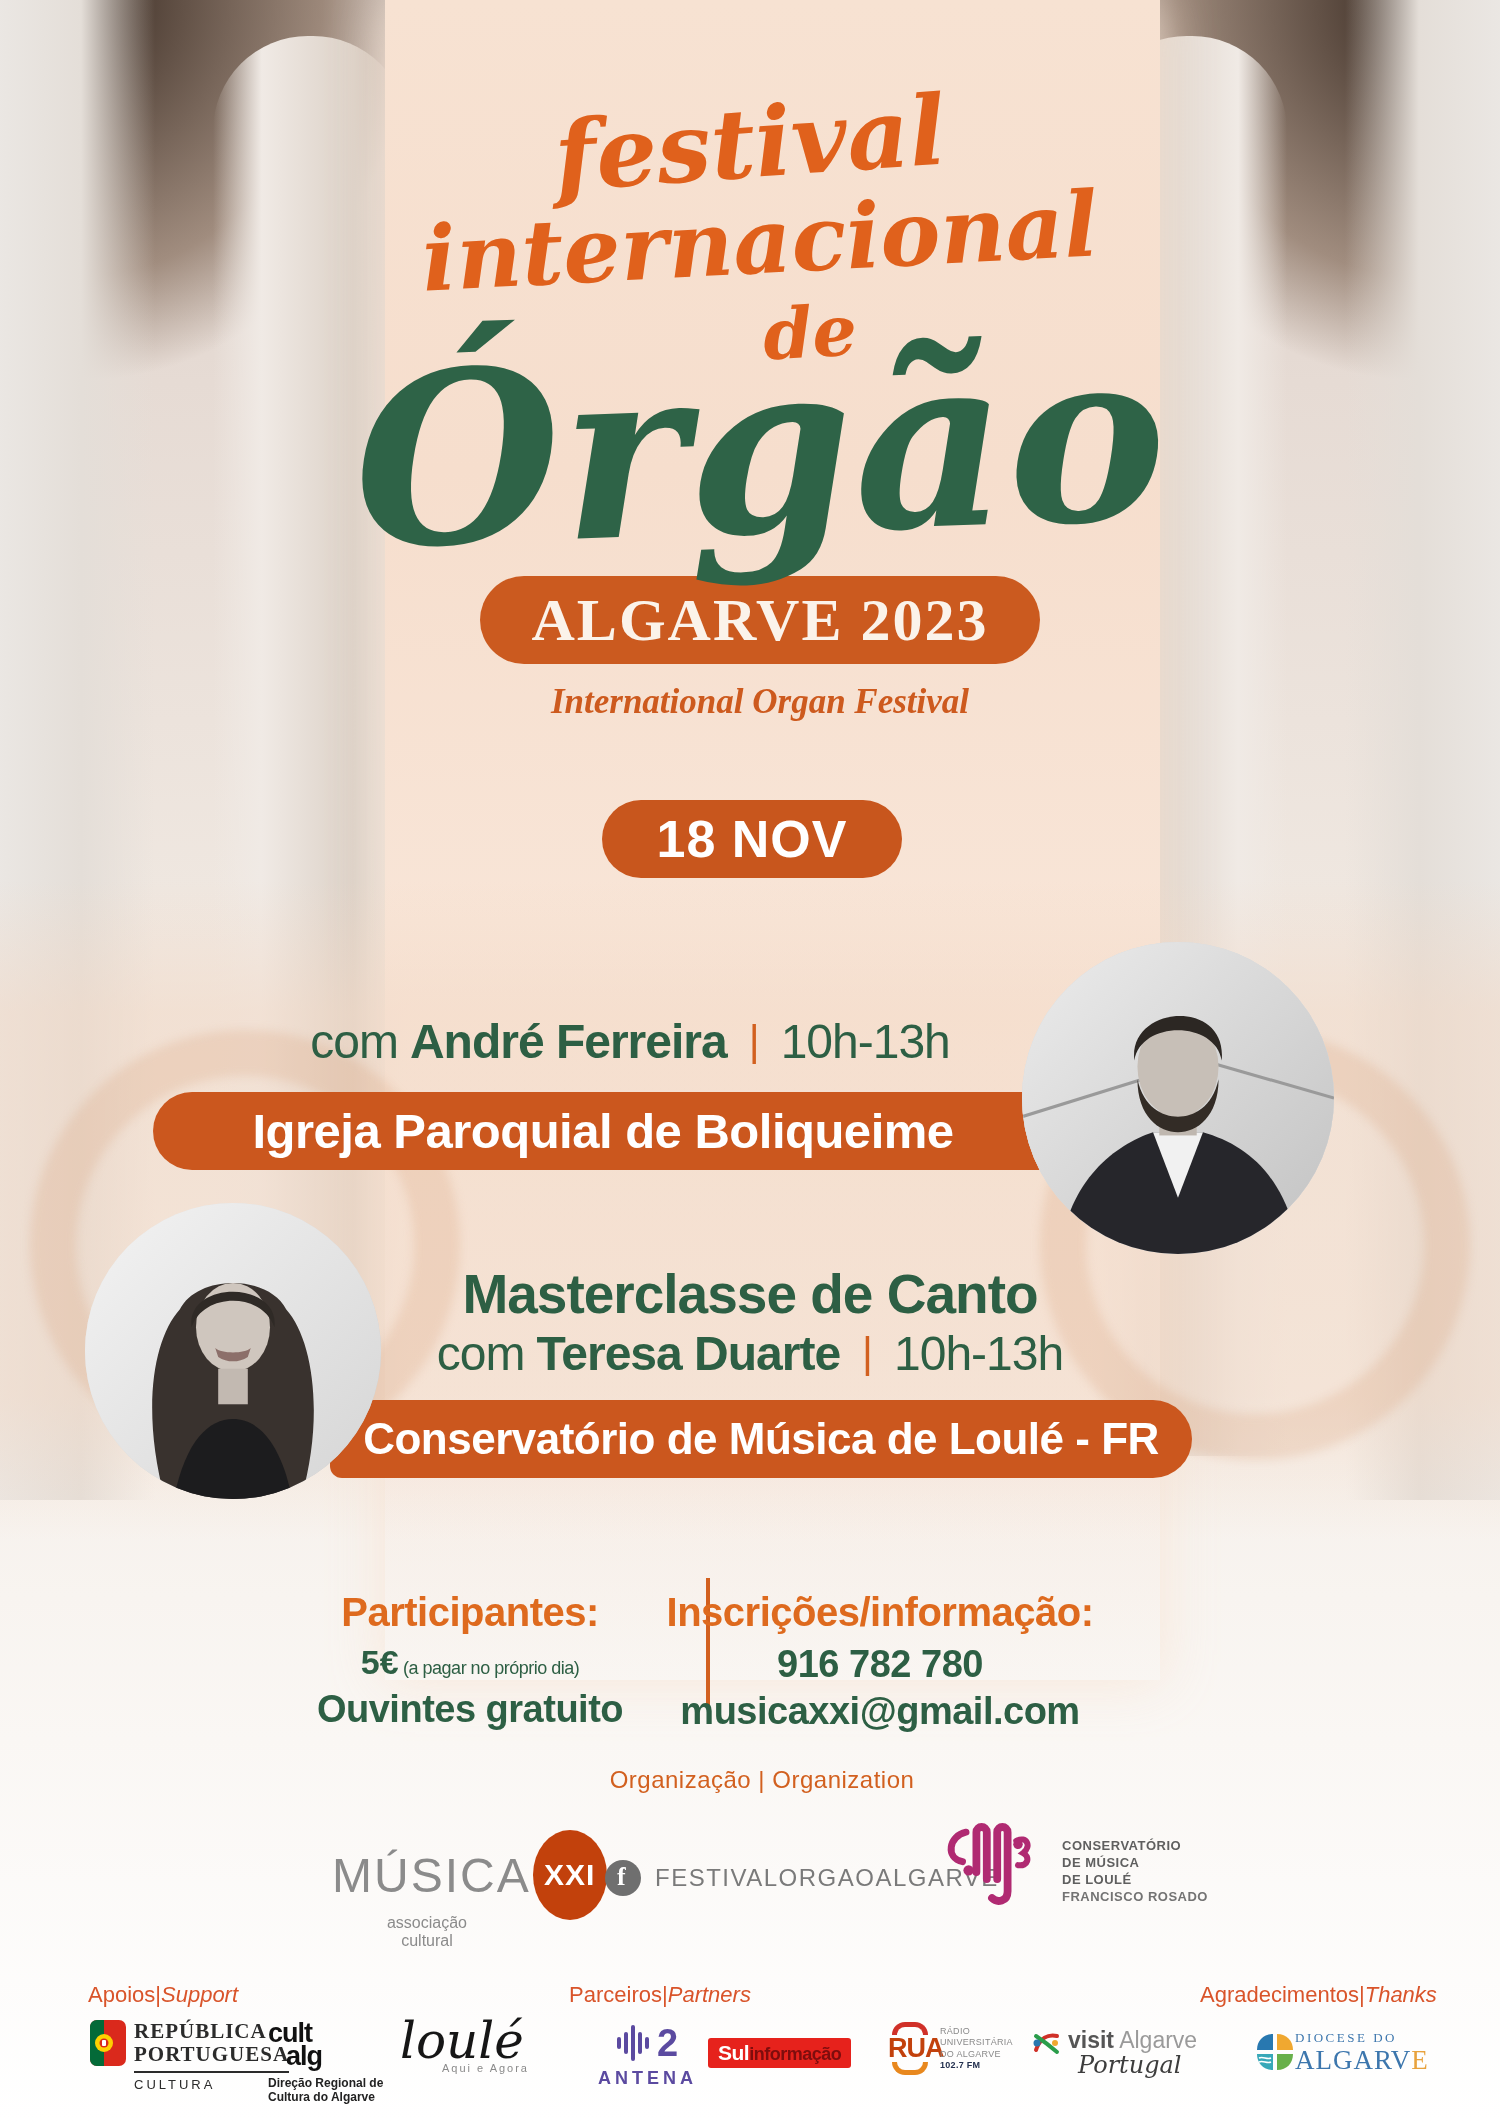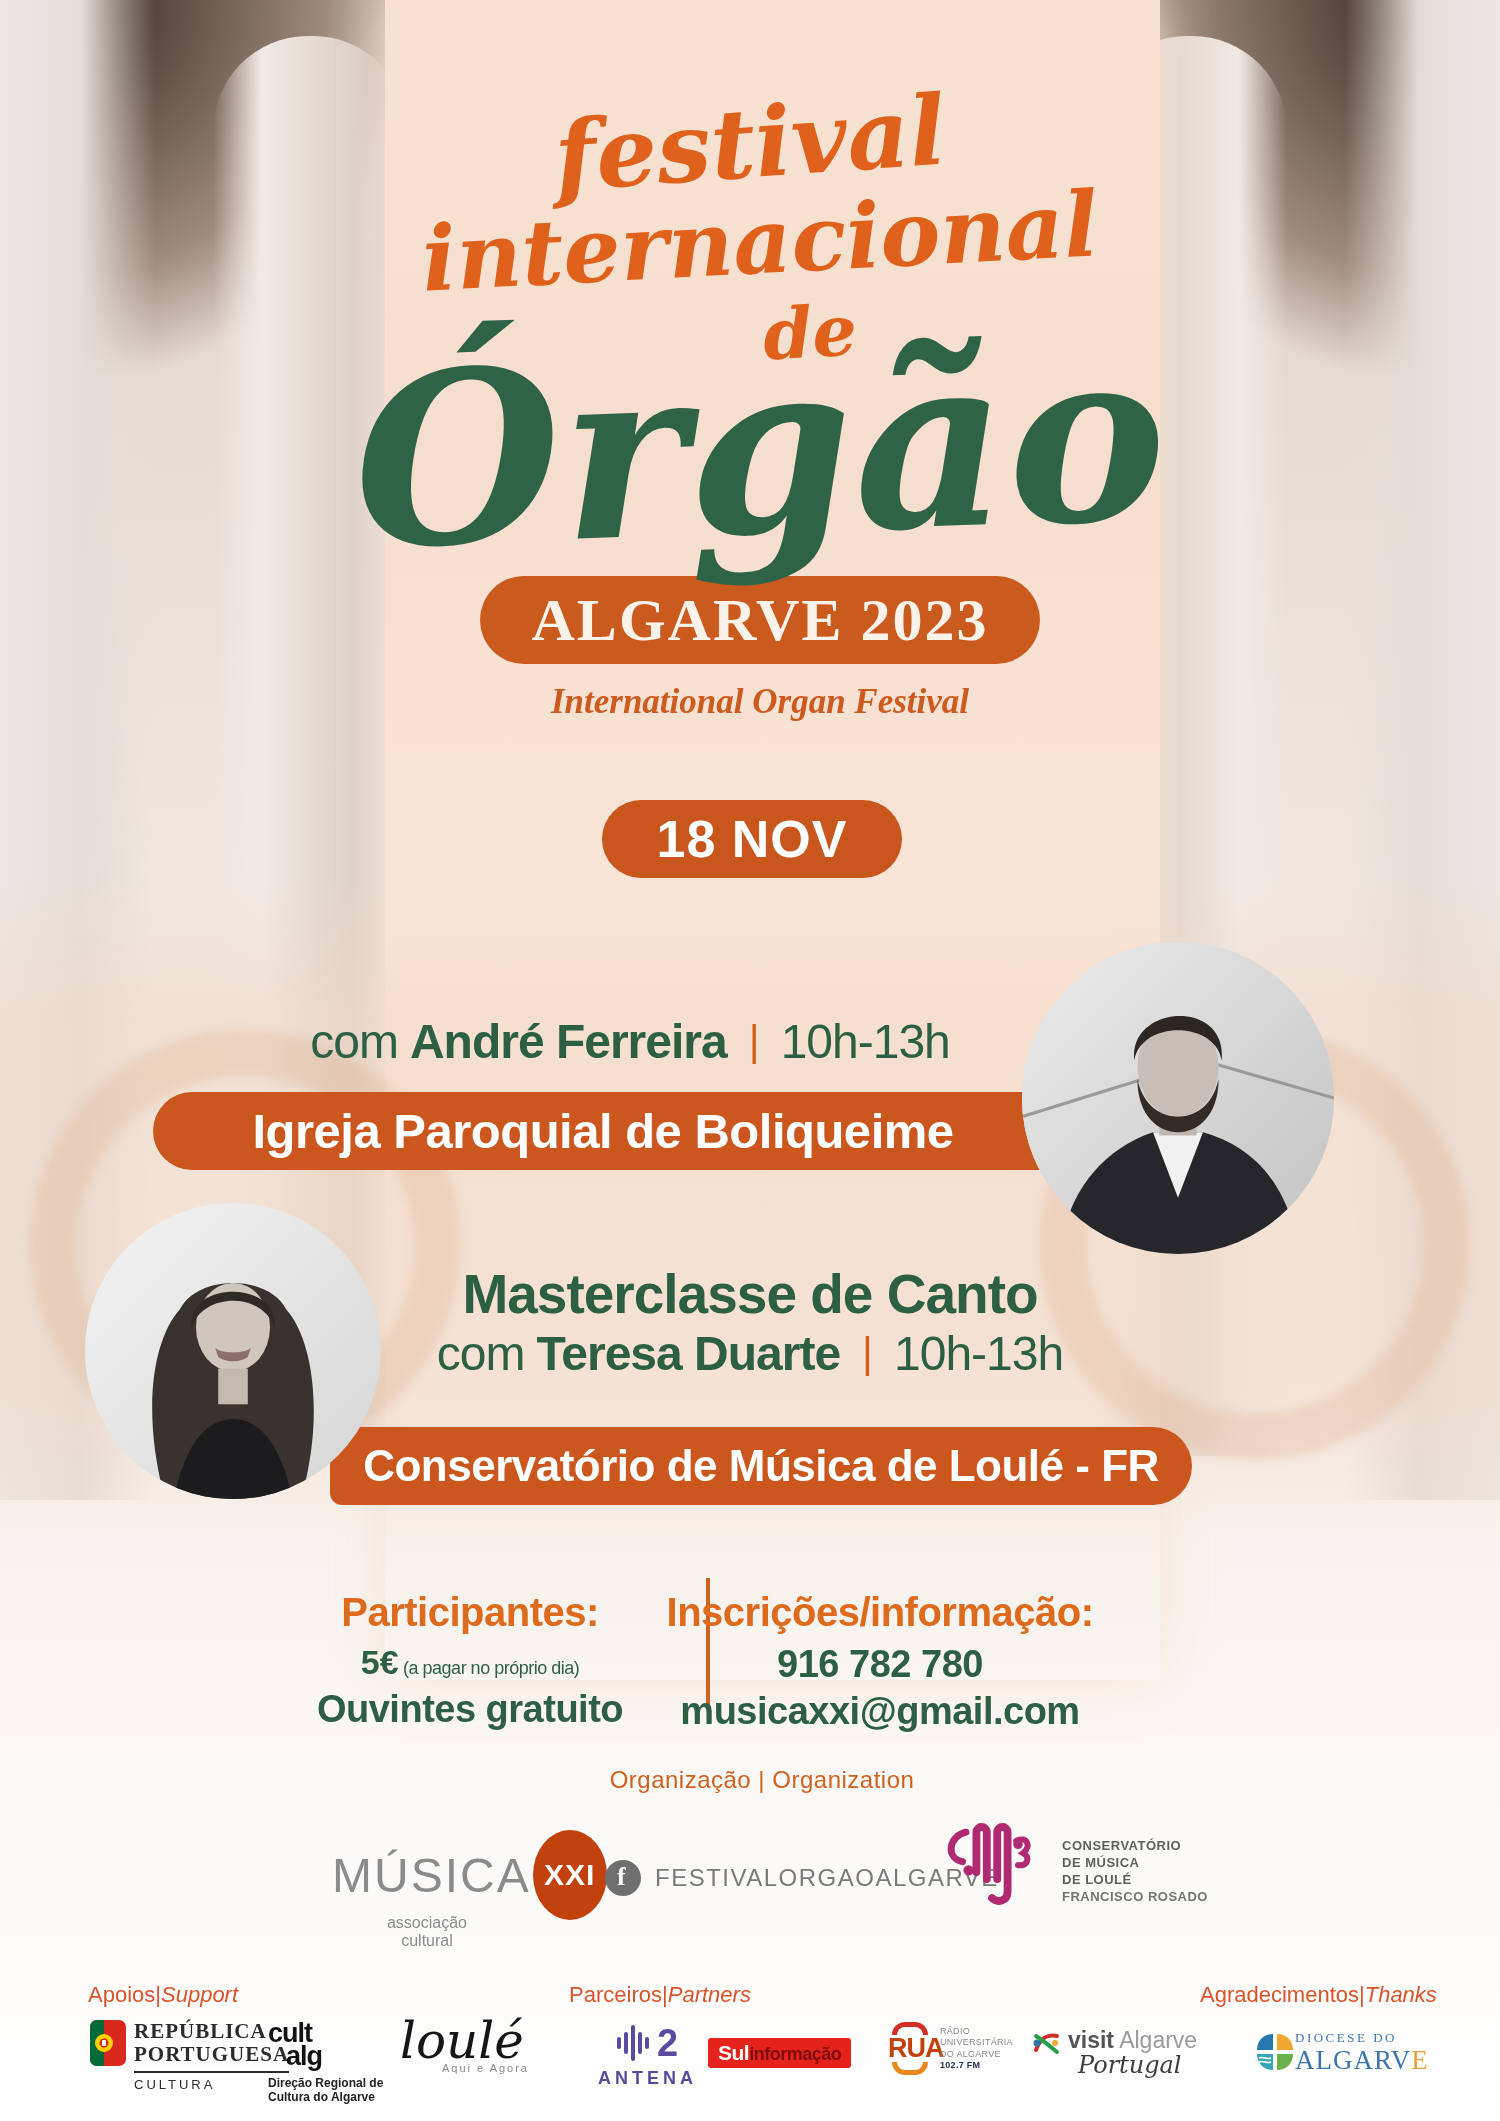--- a/index.html
+++ b/index.html
@@ -50,21 +50,21 @@
   .ev-title{font-size:55px;font-weight:bold;color:#2d5f44;letter-spacing:-1px;text-align:center;white-space:nowrap;}
   .ev-line2{font-size:48px;color:#2d5f44;letter-spacing:-1px;text-align:center;white-space:nowrap;}
   .ev-line2 .pfx{font-weight:normal;margin-right:12px;}
   .ev-line2 .name{font-weight:bold;}
   .ev-line2 .sep{color:#d2601f;font-weight:normal;margin:0 22px;font-size:42px;vertical-align:3px;}
   .ev-line2 .time{font-weight:normal;}
   .venue{height:78px;background:#cb571e;display:flex;align-items:center;justify-content:center;z-index:2;}
   .venue span{color:#fff;font-weight:bold;letter-spacing:-0.5px;white-space:nowrap;}
   .venue1{top:1092px;left:153px;width:900px;border-radius:39px 12px 12px 39px;}
   .venue1 span{font-size:49px;}
-  .venue2{top:1400px;left:330px;width:862px;border-radius:12px 39px 39px 12px;margin-top:27px;}
+  .venue2{top:1400px;left:330px;width:862px;border-radius:12px 39px 39px 12px;}
   .venue2 span{font-size:44px;}
   .ev1-t{top:952px;left:180px;width:900px;}
   .ev1-l2{top:1014px;left:180px;width:900px;}
   .ev2-t{top:1262px;left:300px;width:900px;}
   .ev2-l2{top:1326px;left:300px;width:900px;}
 
   .photo{border-radius:50%;overflow:hidden;z-index:5;background:linear-gradient(135deg,#ececec,#c6c6c6);}
   .photo svg{display:block;width:100%;height:100%;}
   .photo-man{left:1022px;top:942px;width:312px;height:312px;}
   .photo-woman{left:85px;top:1203px;width:296px;height:296px;}

